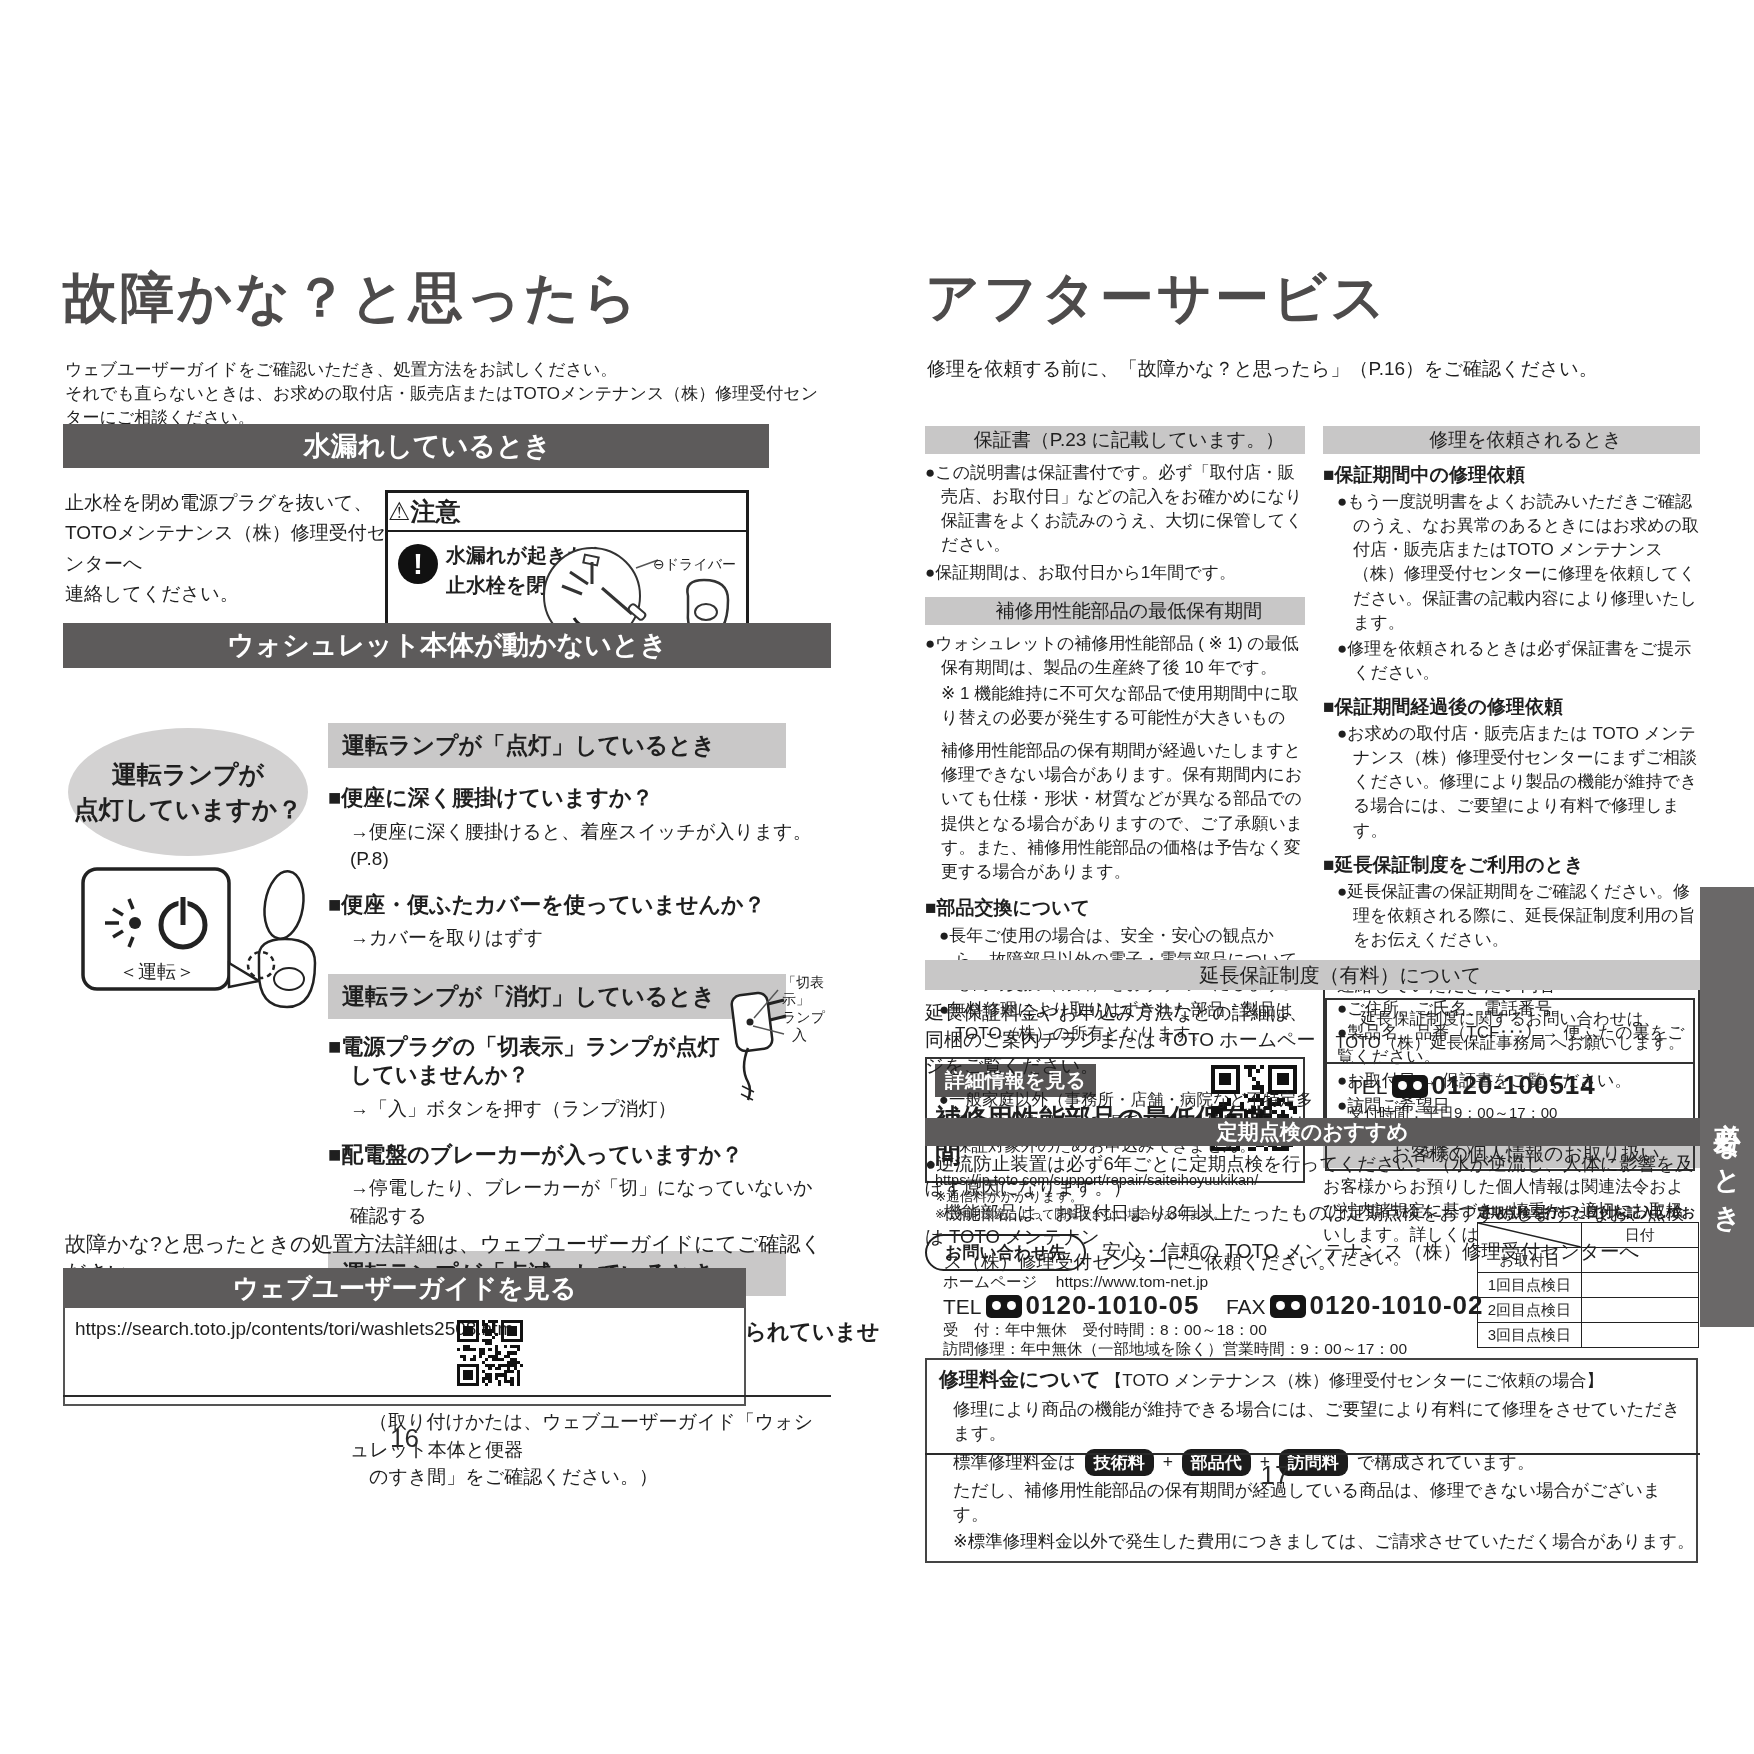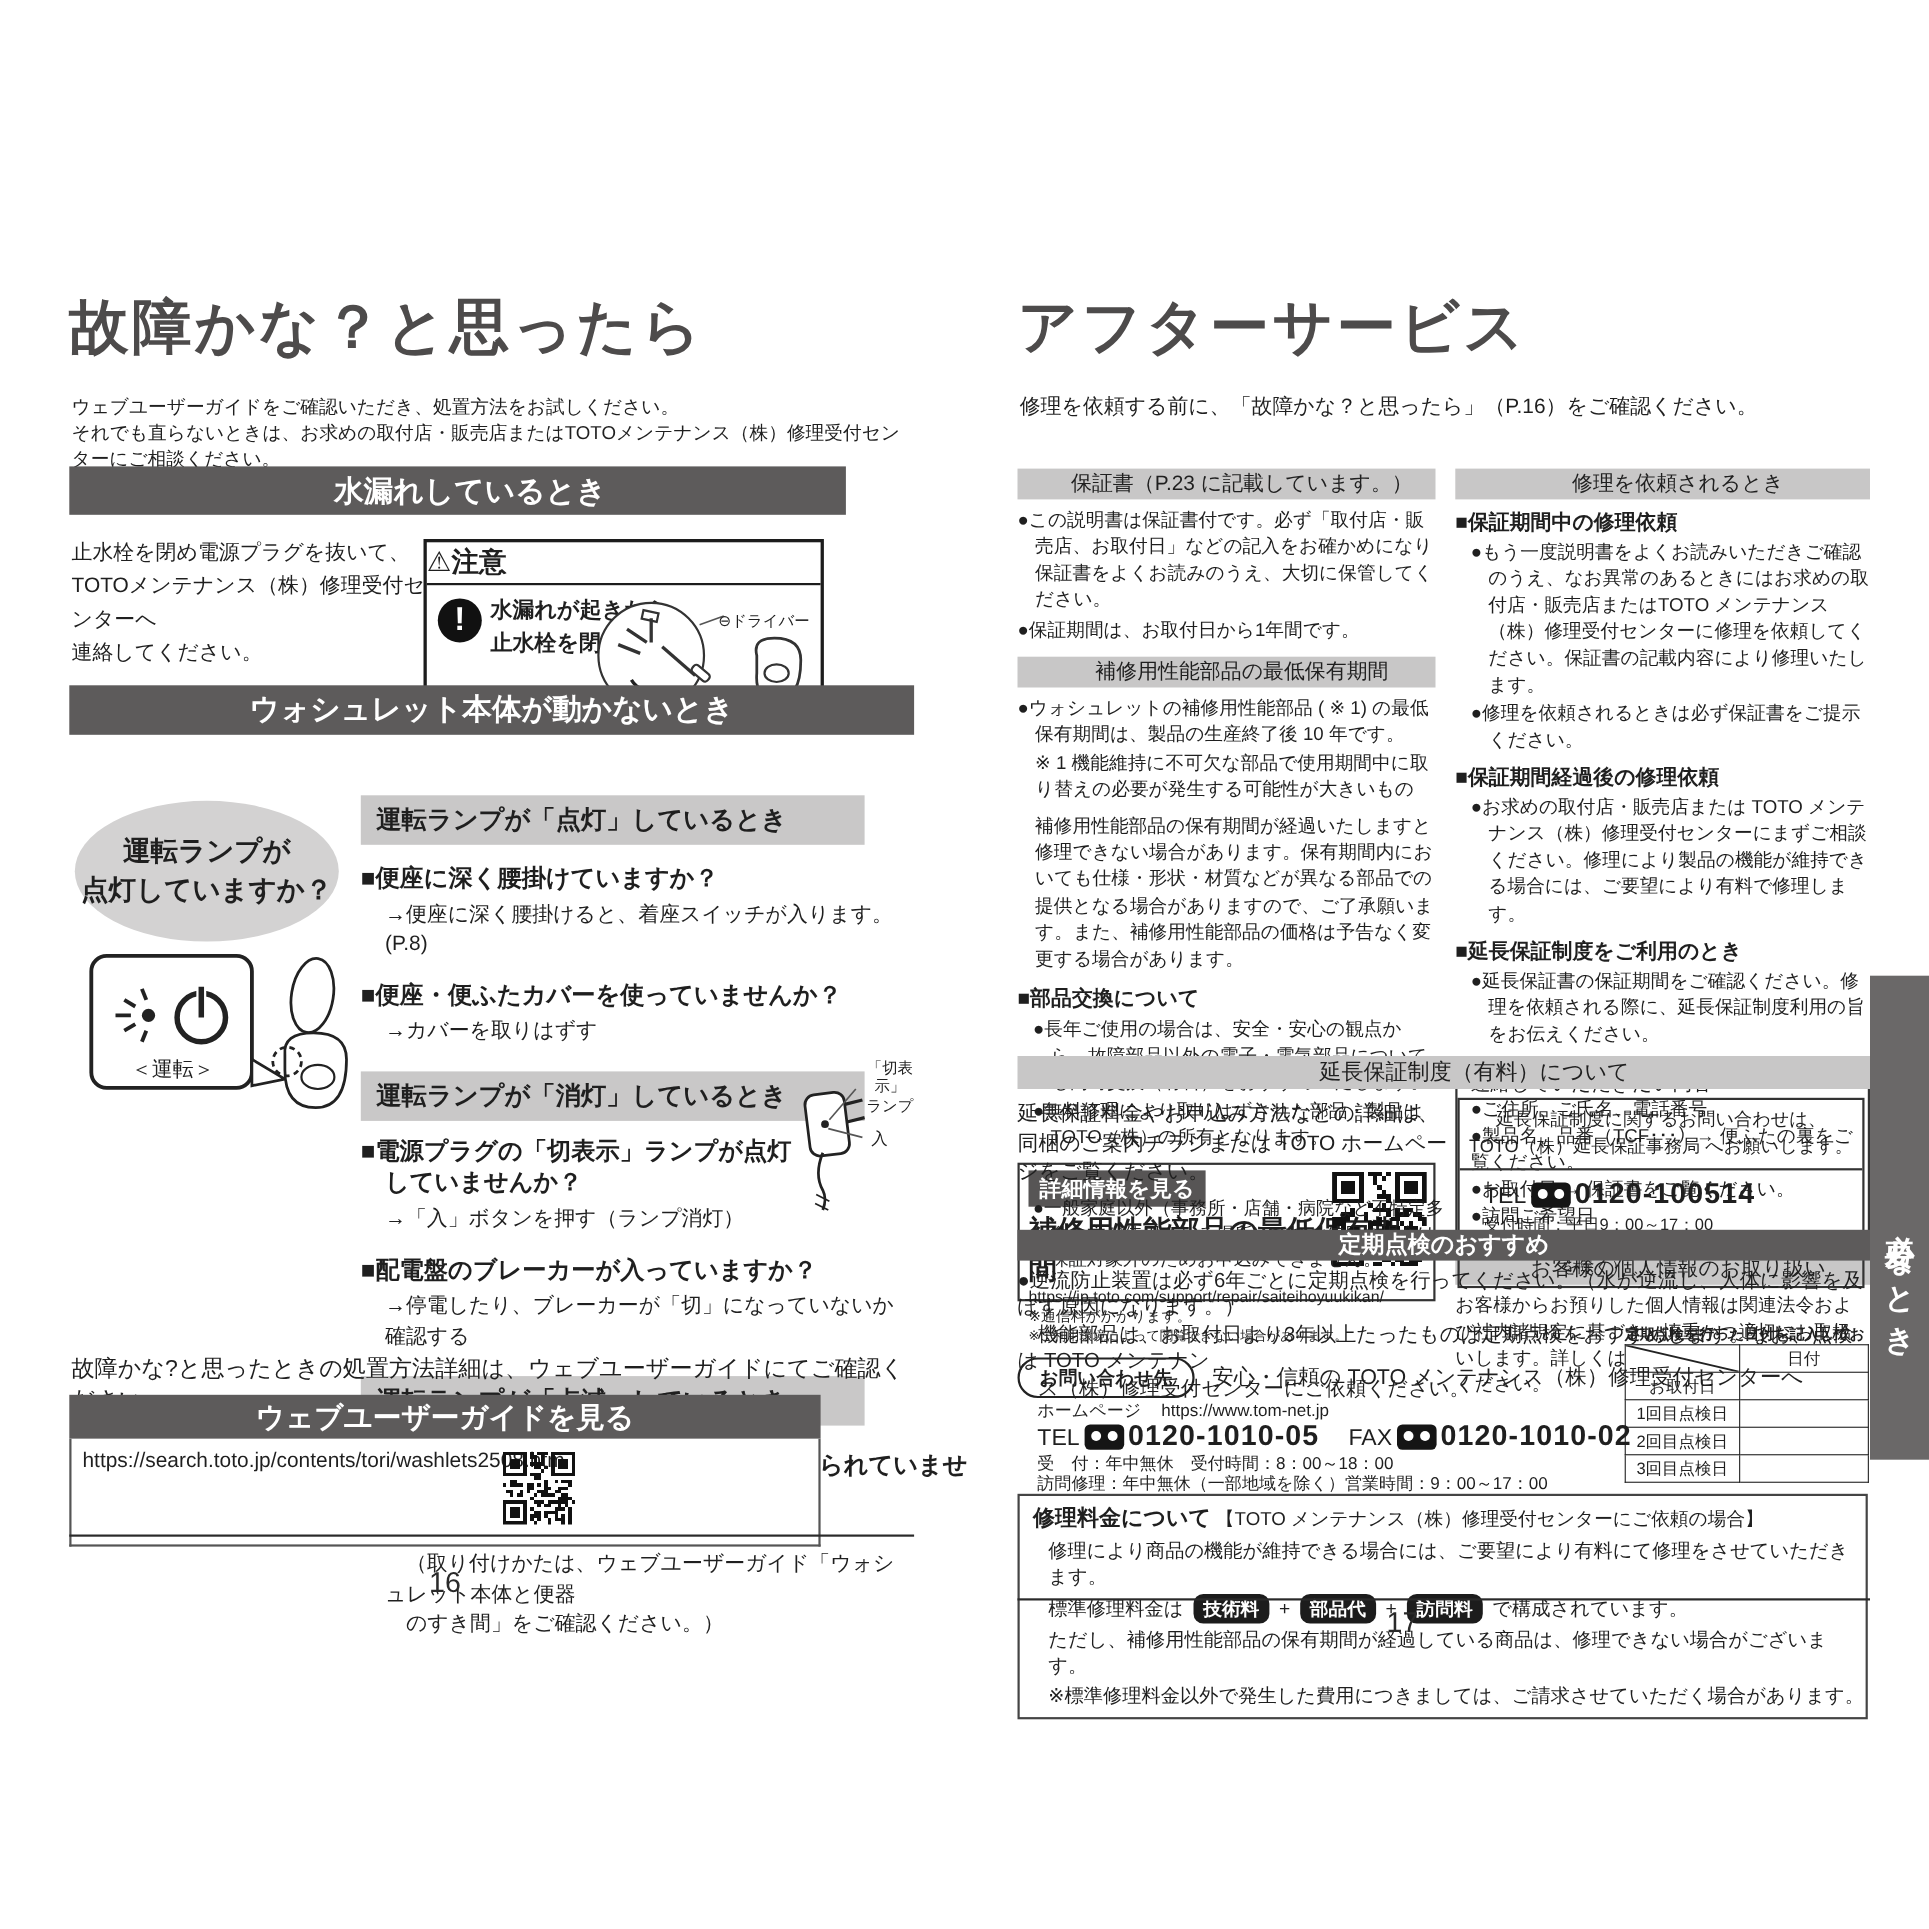--- a/index.html
+++ b/index.html
@@ -115,21 +115,21 @@
   <div class="abs" style="top:455px;left:265px;width:503px;">
     <div class="subbar">運転ランプが「点灯」しているとき</div>
     <div class="q" style="margin-top:16px;">■便座に深く腰掛けていますか？</div>
     <div class="a" style="margin-top:5px;">→便座に深く腰掛けると、着座スイッチが入ります。(P.8)</div>
     <div class="q" style="margin-top:18px;">■便座・便ふたカバーを使っていませんか？</div>
     <div class="a" style="margin-top:5px;">→カバーを取りはずす</div>
 
     <div style="position:relative;margin-top:22px;">
       <div class="subbar">運転ランプが「消灯」しているとき</div>
       <div class="abs" style="left:398px;top:-12px;width:110px;height:170px;">
-        <span class="abs pre small-lbl" style="left:56px;top:0;text-align:center;">「切表示」
+        <span class="abs pre small-lbl" style="left:56px;top:12px;">「切表示」
 ランプ</span>
         <span class="abs" style="left:66px;top:64px;font-size:15px;">入</span>
         <svg class="abs" style="left:0;top:14px;" width="64" height="130" viewBox="0 0 64 130">
           <rect x="8" y="18" width="36" height="56" rx="9" fill="#fff" stroke="#222" stroke-width="2.5" transform="rotate(-7 26 46)"></rect>
           <line x1="42" y1="28" x2="58" y2="24" stroke="#222" stroke-width="3"></line>
           <line x1="44" y1="44" x2="60" y2="40" stroke="#222" stroke-width="3"></line>
           <circle cx="24" cy="46" r="3.5" fill="#222"></circle>
           <line x1="28" y1="42" x2="52" y2="14" stroke="#555" stroke-width="1.5"></line>
           <line x1="27" y1="50" x2="58" y2="58" stroke="#555" stroke-width="1.5"></line>
           <path d="M22 72 q-8 20 0 34 q4 8 0 18" fill="none" stroke="#222" stroke-width="2.5"></path>

